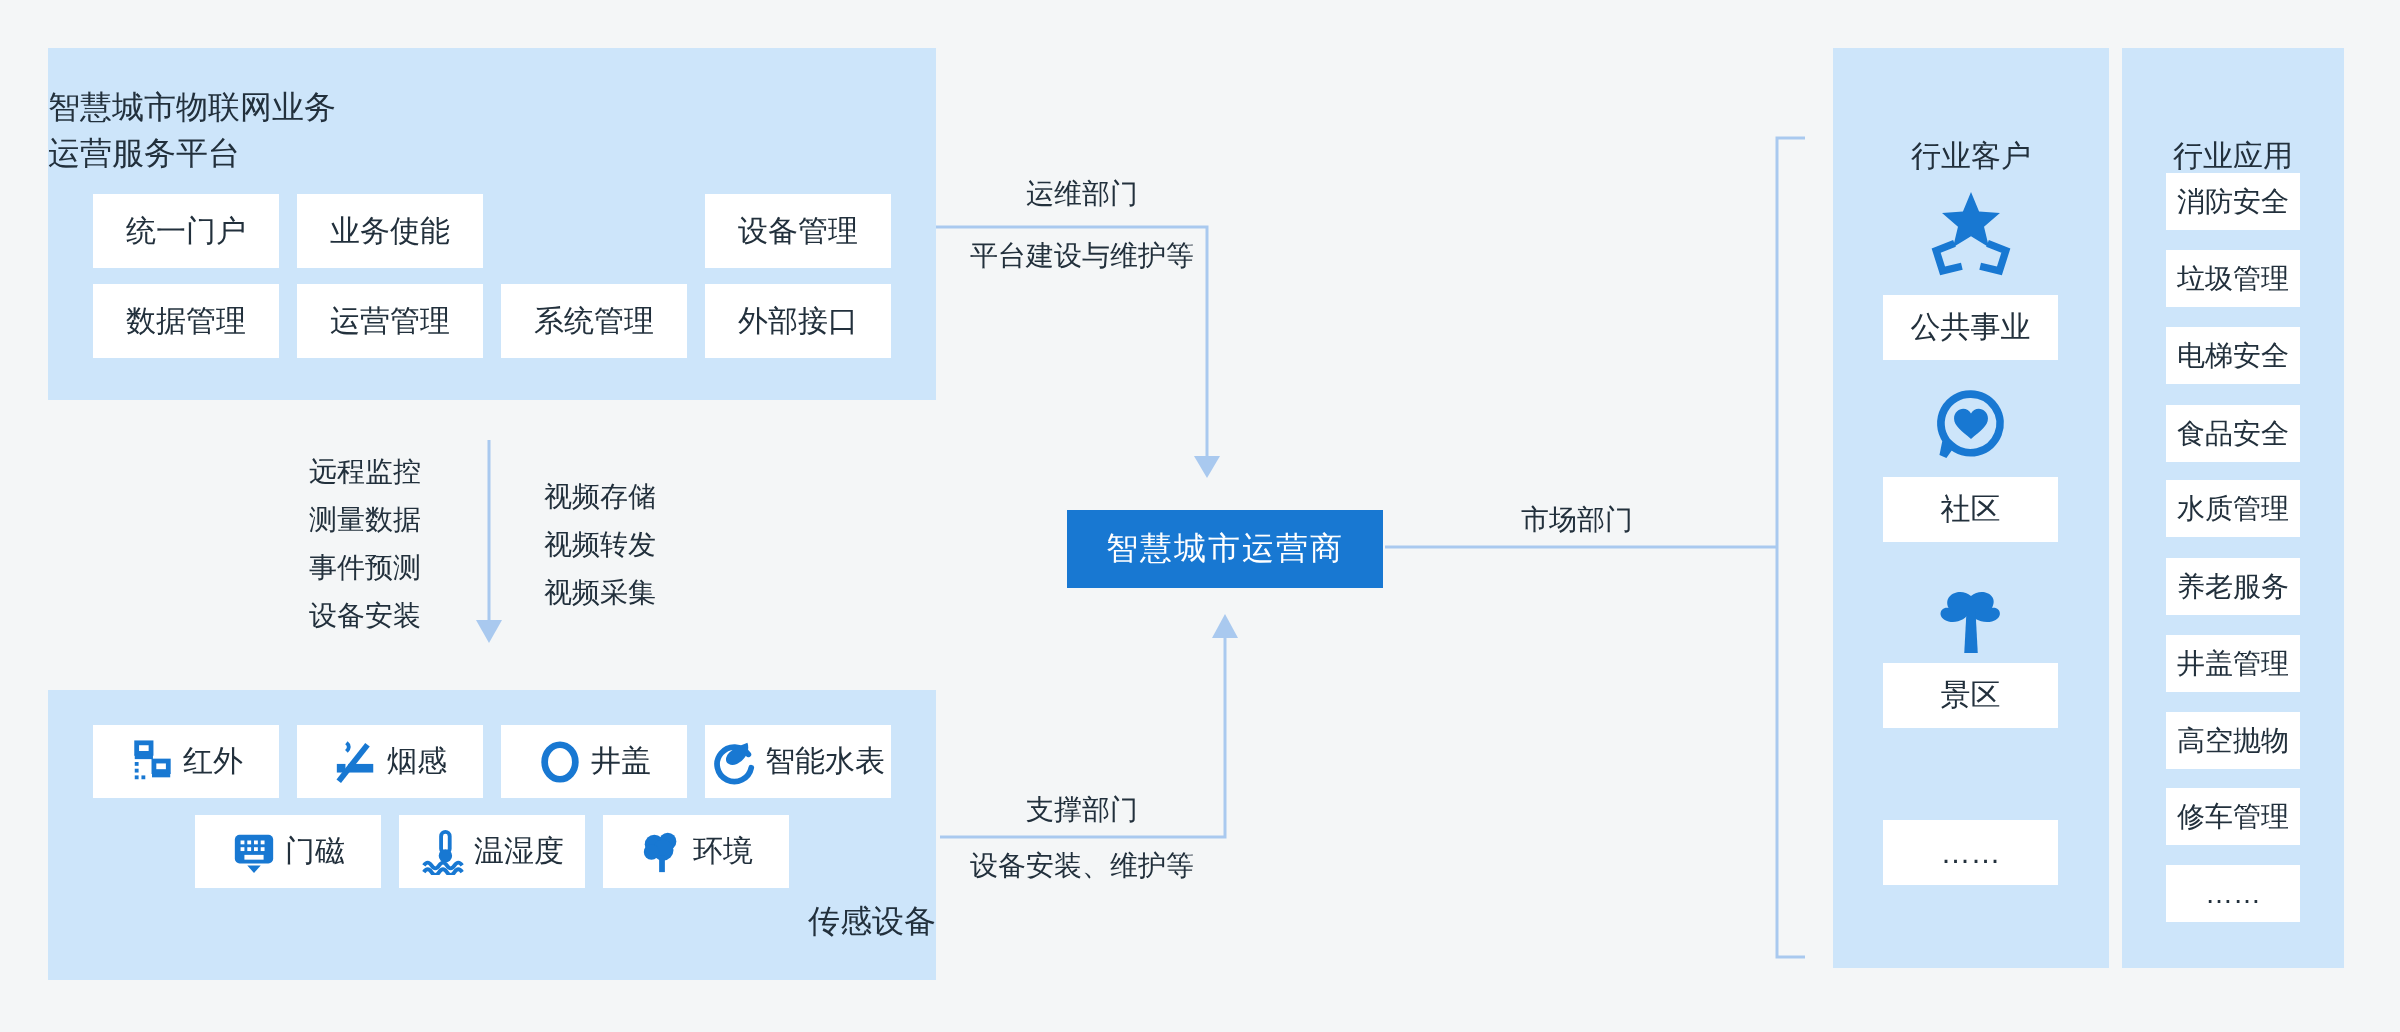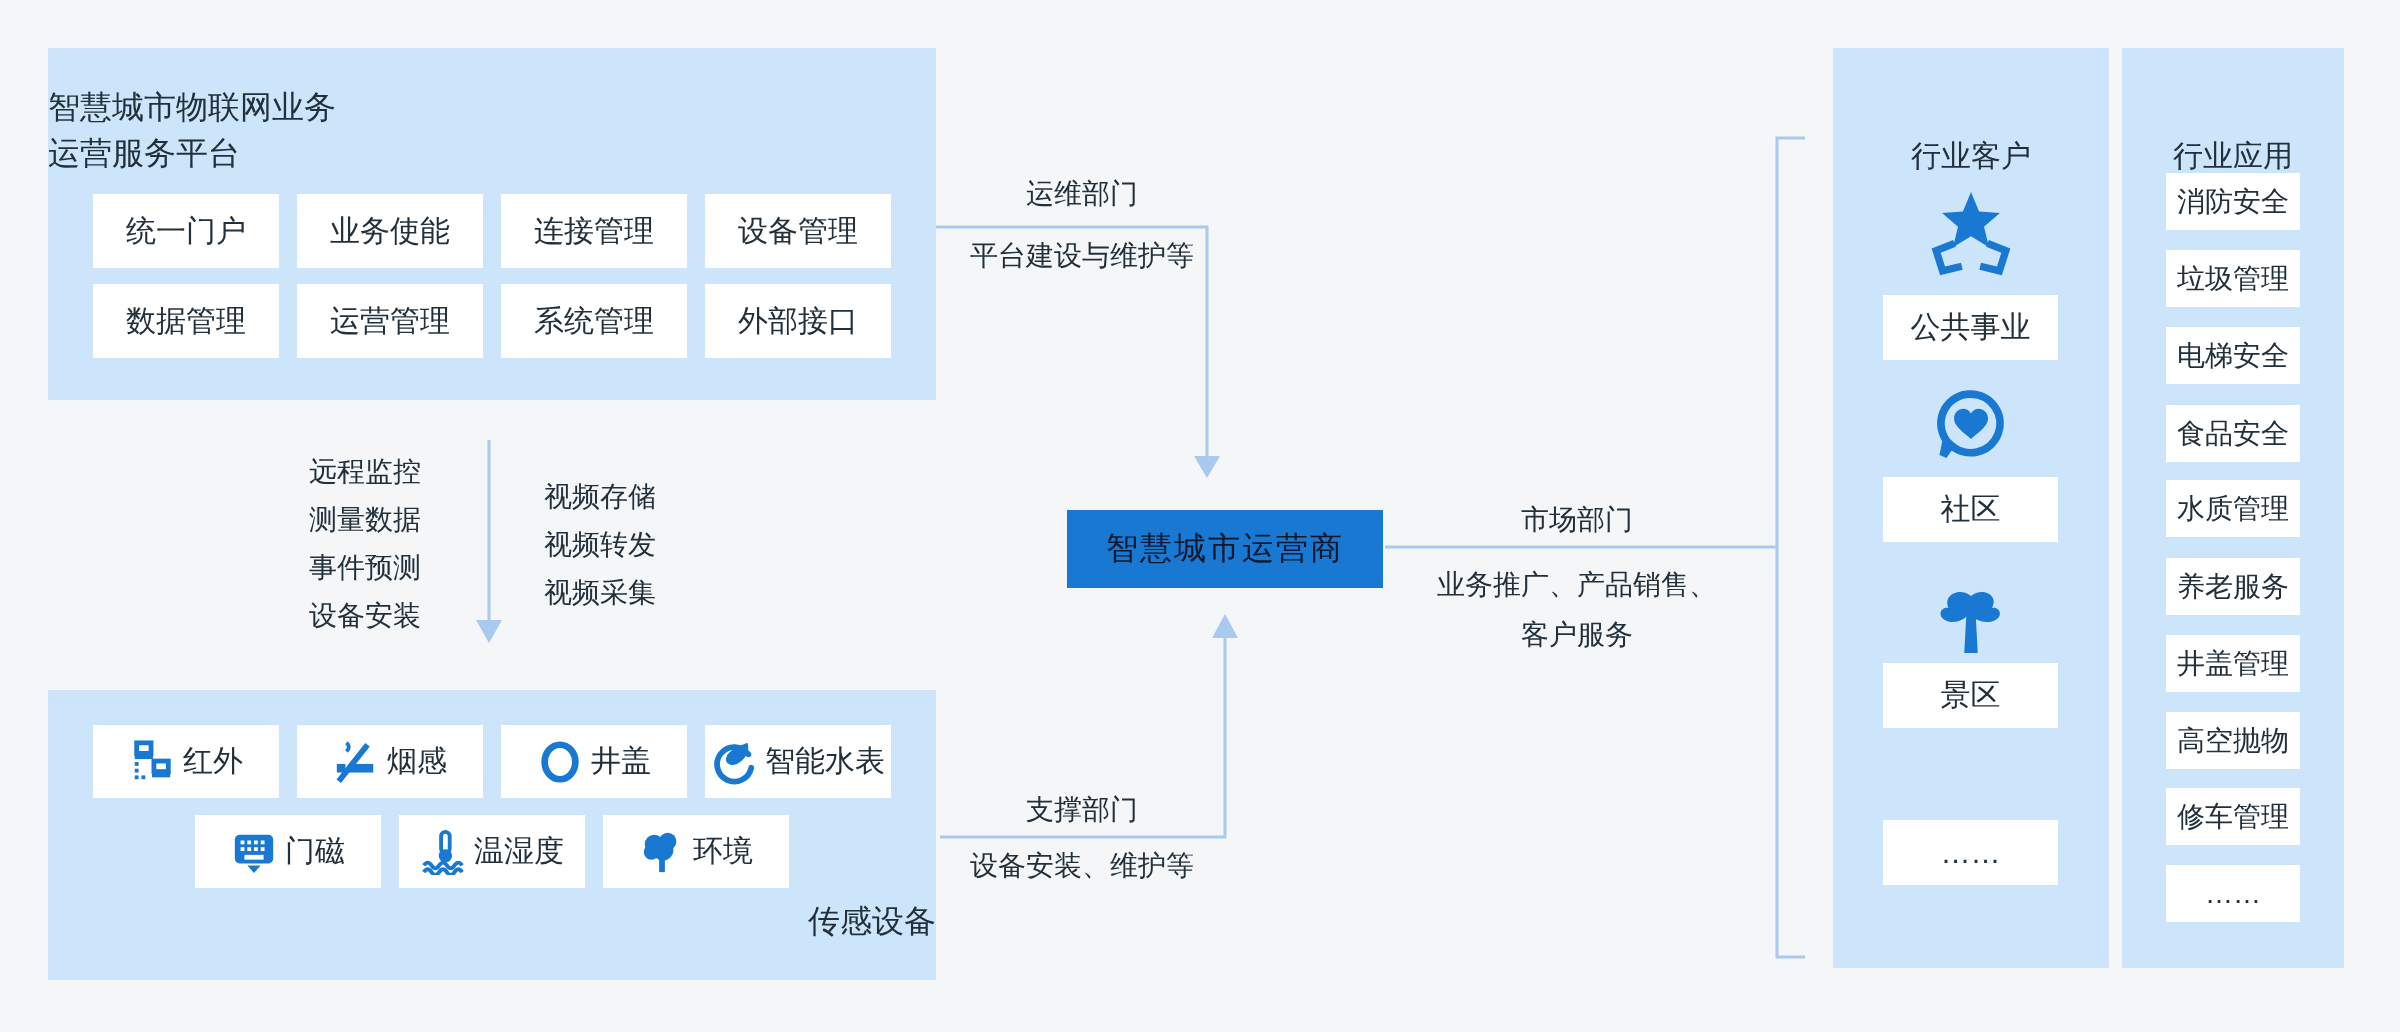--- a/index.html
+++ b/index.html
@@ -18,21 +18,21 @@
   .col-title{position:absolute;left:0;top:88px;width:100%;text-align:center;font-size:30px;}
   .whitebox{position:absolute;background:#fff;display:flex;align-items:center;justify-content:center;
     font-size:30px;}
   .module{width:186px;height:74px;}
   .sensorbox{width:186px;height:73px;gap:8px;}
   .sensorbox svg{flex:0 0 auto;}
   .caption{position:absolute;left:0;top:210px;width:100%;text-align:right;font-size:32px;}
   .flow-text{position:absolute;text-align:center;font-size:28px;line-height:48px;}
   .dept-label{position:absolute;text-align:center;font-size:28px;line-height:36px;}
   .operator{position:absolute;left:1067px;top:510px;width:316px;height:78px;background:#1878d2;
-    color:#0f172a;font-size:32px;display:flex;align-items:center;justify-content:center;letter-spacing:2px;}
+    color:#ffffff;font-size:32px;display:flex;align-items:center;justify-content:center;letter-spacing:2px;}
   .cust-icon{position:absolute;left:0;width:100%;display:flex;justify-content:center;}
   .cust-box{left:50px;width:175px;height:65px;}
   .app-box{left:44px;width:134px;height:57px;font-size:28px;}
 </style>
 </head>
 <body>
 
 <div class="canvas">
 
   <svg class="overlay" width="2400" height="1032" viewBox="0 0 2400 1032">
@@ -50,21 +50,20 @@
     </g>
   </svg>
 
   <section class="panel panel-platform">
     <div class="panel-title">
       <div>智慧城市物联网业务</div>
       <div>运营服务平台</div>
     </div>
     <div class="whitebox module" style="left:45px;top:146px">统一门户</div>
     <div class="whitebox module" style="left:249px;top:146px">业务使能</div>
-    <div class="whitebox module" style="left:453px;top:146px">连接管理</div>
     <div class="whitebox module" style="left:657px;top:146px">设备管理</div>
     <div class="whitebox module" style="left:45px;top:236px">数据管理</div>
     <div class="whitebox module" style="left:249px;top:236px">运营管理</div>
     <div class="whitebox module" style="left:453px;top:236px">系统管理</div>
     <div class="whitebox module" style="left:657px;top:236px">外部接口</div>
   </section>
 
   <div class="flow-text" style="left:270px;top:448px;width:190px">
     <div>远程监控</div>
     <div>测量数据</div>
@@ -159,24 +158,20 @@
     <div class="caption">传感设备</div>
   </section>
 
   <div class="operator">智慧城市运营商</div>
 
   <div class="dept-label" style="left:957px;top:176px;width:250px">运维部门</div>
   <div class="dept-label" style="left:942px;top:238px;width:280px">平台建设与维护等</div>
   <div class="dept-label" style="left:957px;top:792px;width:250px">支撑部门</div>
   <div class="dept-label" style="left:932px;top:848px;width:300px">设备安装、维护等</div>
   <div class="dept-label" style="left:1452px;top:502px;width:250px">市场部门</div>
-  <div class="dept-label" style="left:1412px;top:560px;width:330px;line-height:50px">
-    <div>业务推广、产品销售、</div>
-    <div>客户服务</div>
-  </div>
 
   <section class="panel panel-customers">
     <div class="col-title" style="top:88px">行业客户</div>
     <div class="cust-icon" style="top:140px">
       <svg width="88" height="96" viewBox="0 0 48 52">
         <polygon fill="#1878d2" points="24,2 28.4,12.6 39.8,13.5 31.1,21 33.8,32.1 24,26.1 14.2,32.1 16.9,21 8.2,13.5 19.6,12.6"></polygon>
         <polyline points="15,30 5,34 8.5,45 19,42.5" fill="none" stroke="#1878d2" stroke-width="4"></polyline>
         <polyline points="33,30 43,34 39.5,45 29,42.5" fill="none" stroke="#1878d2" stroke-width="4"></polyline>
       </svg>
     </div>

